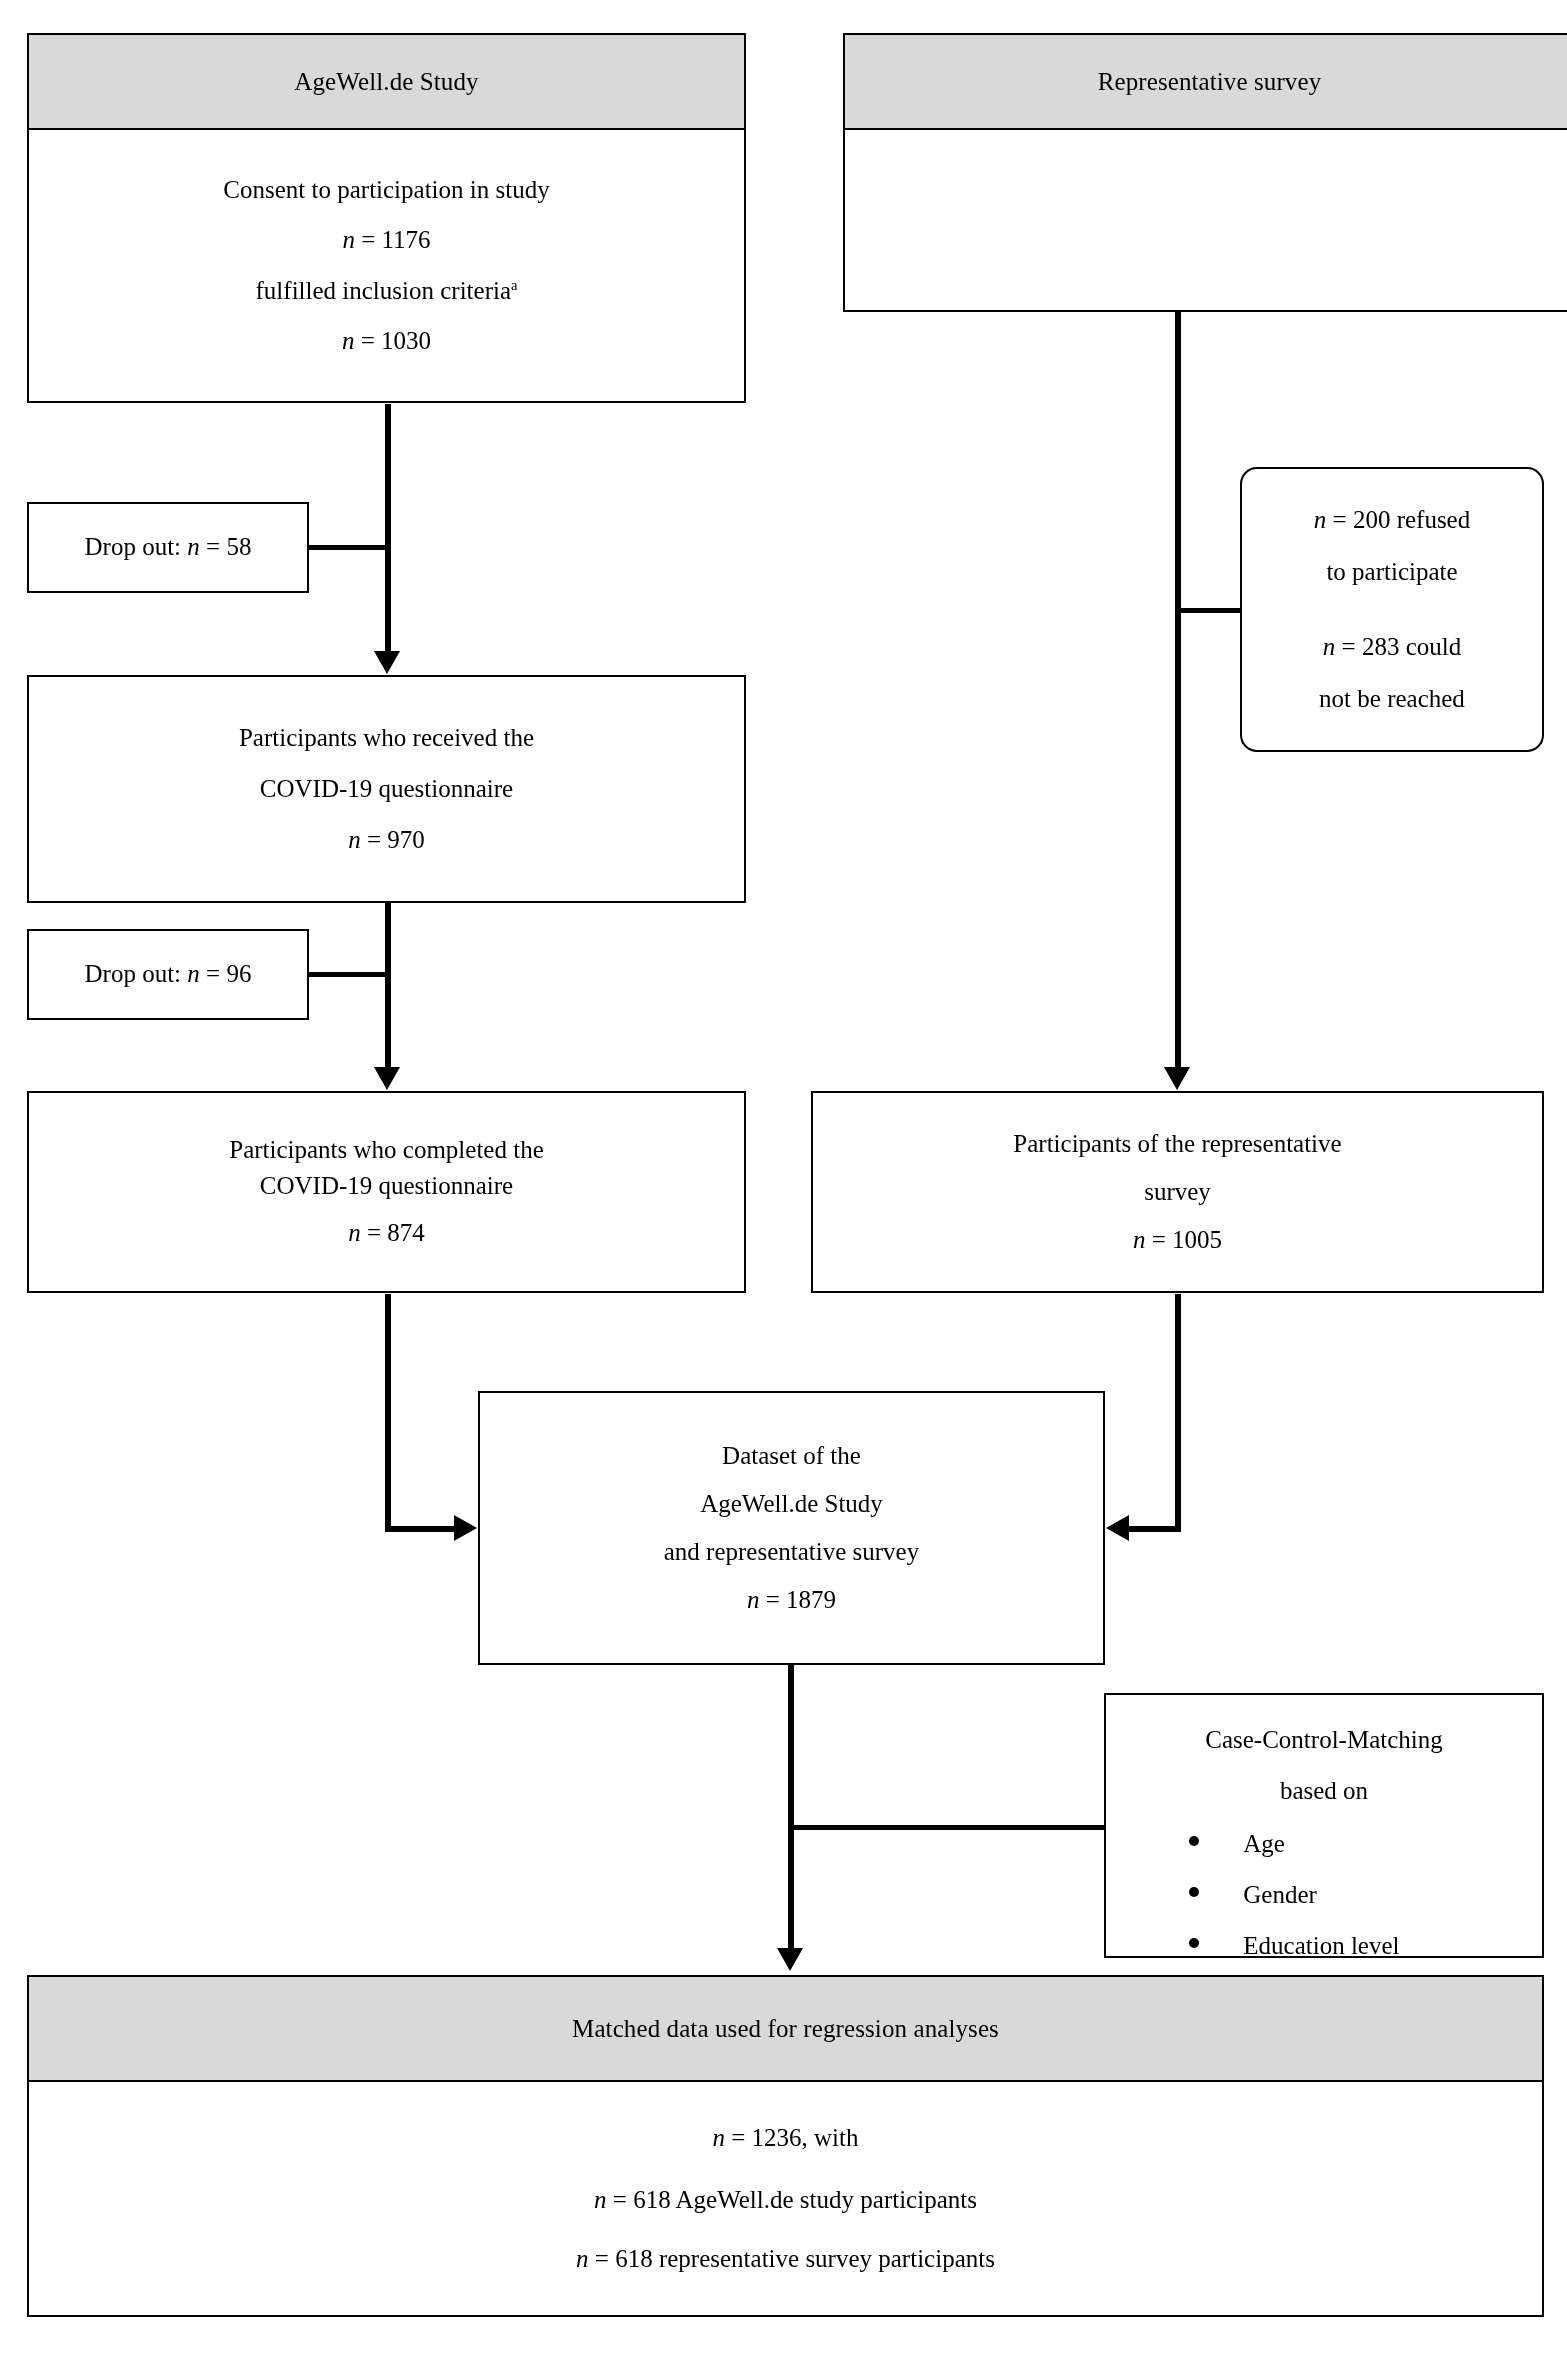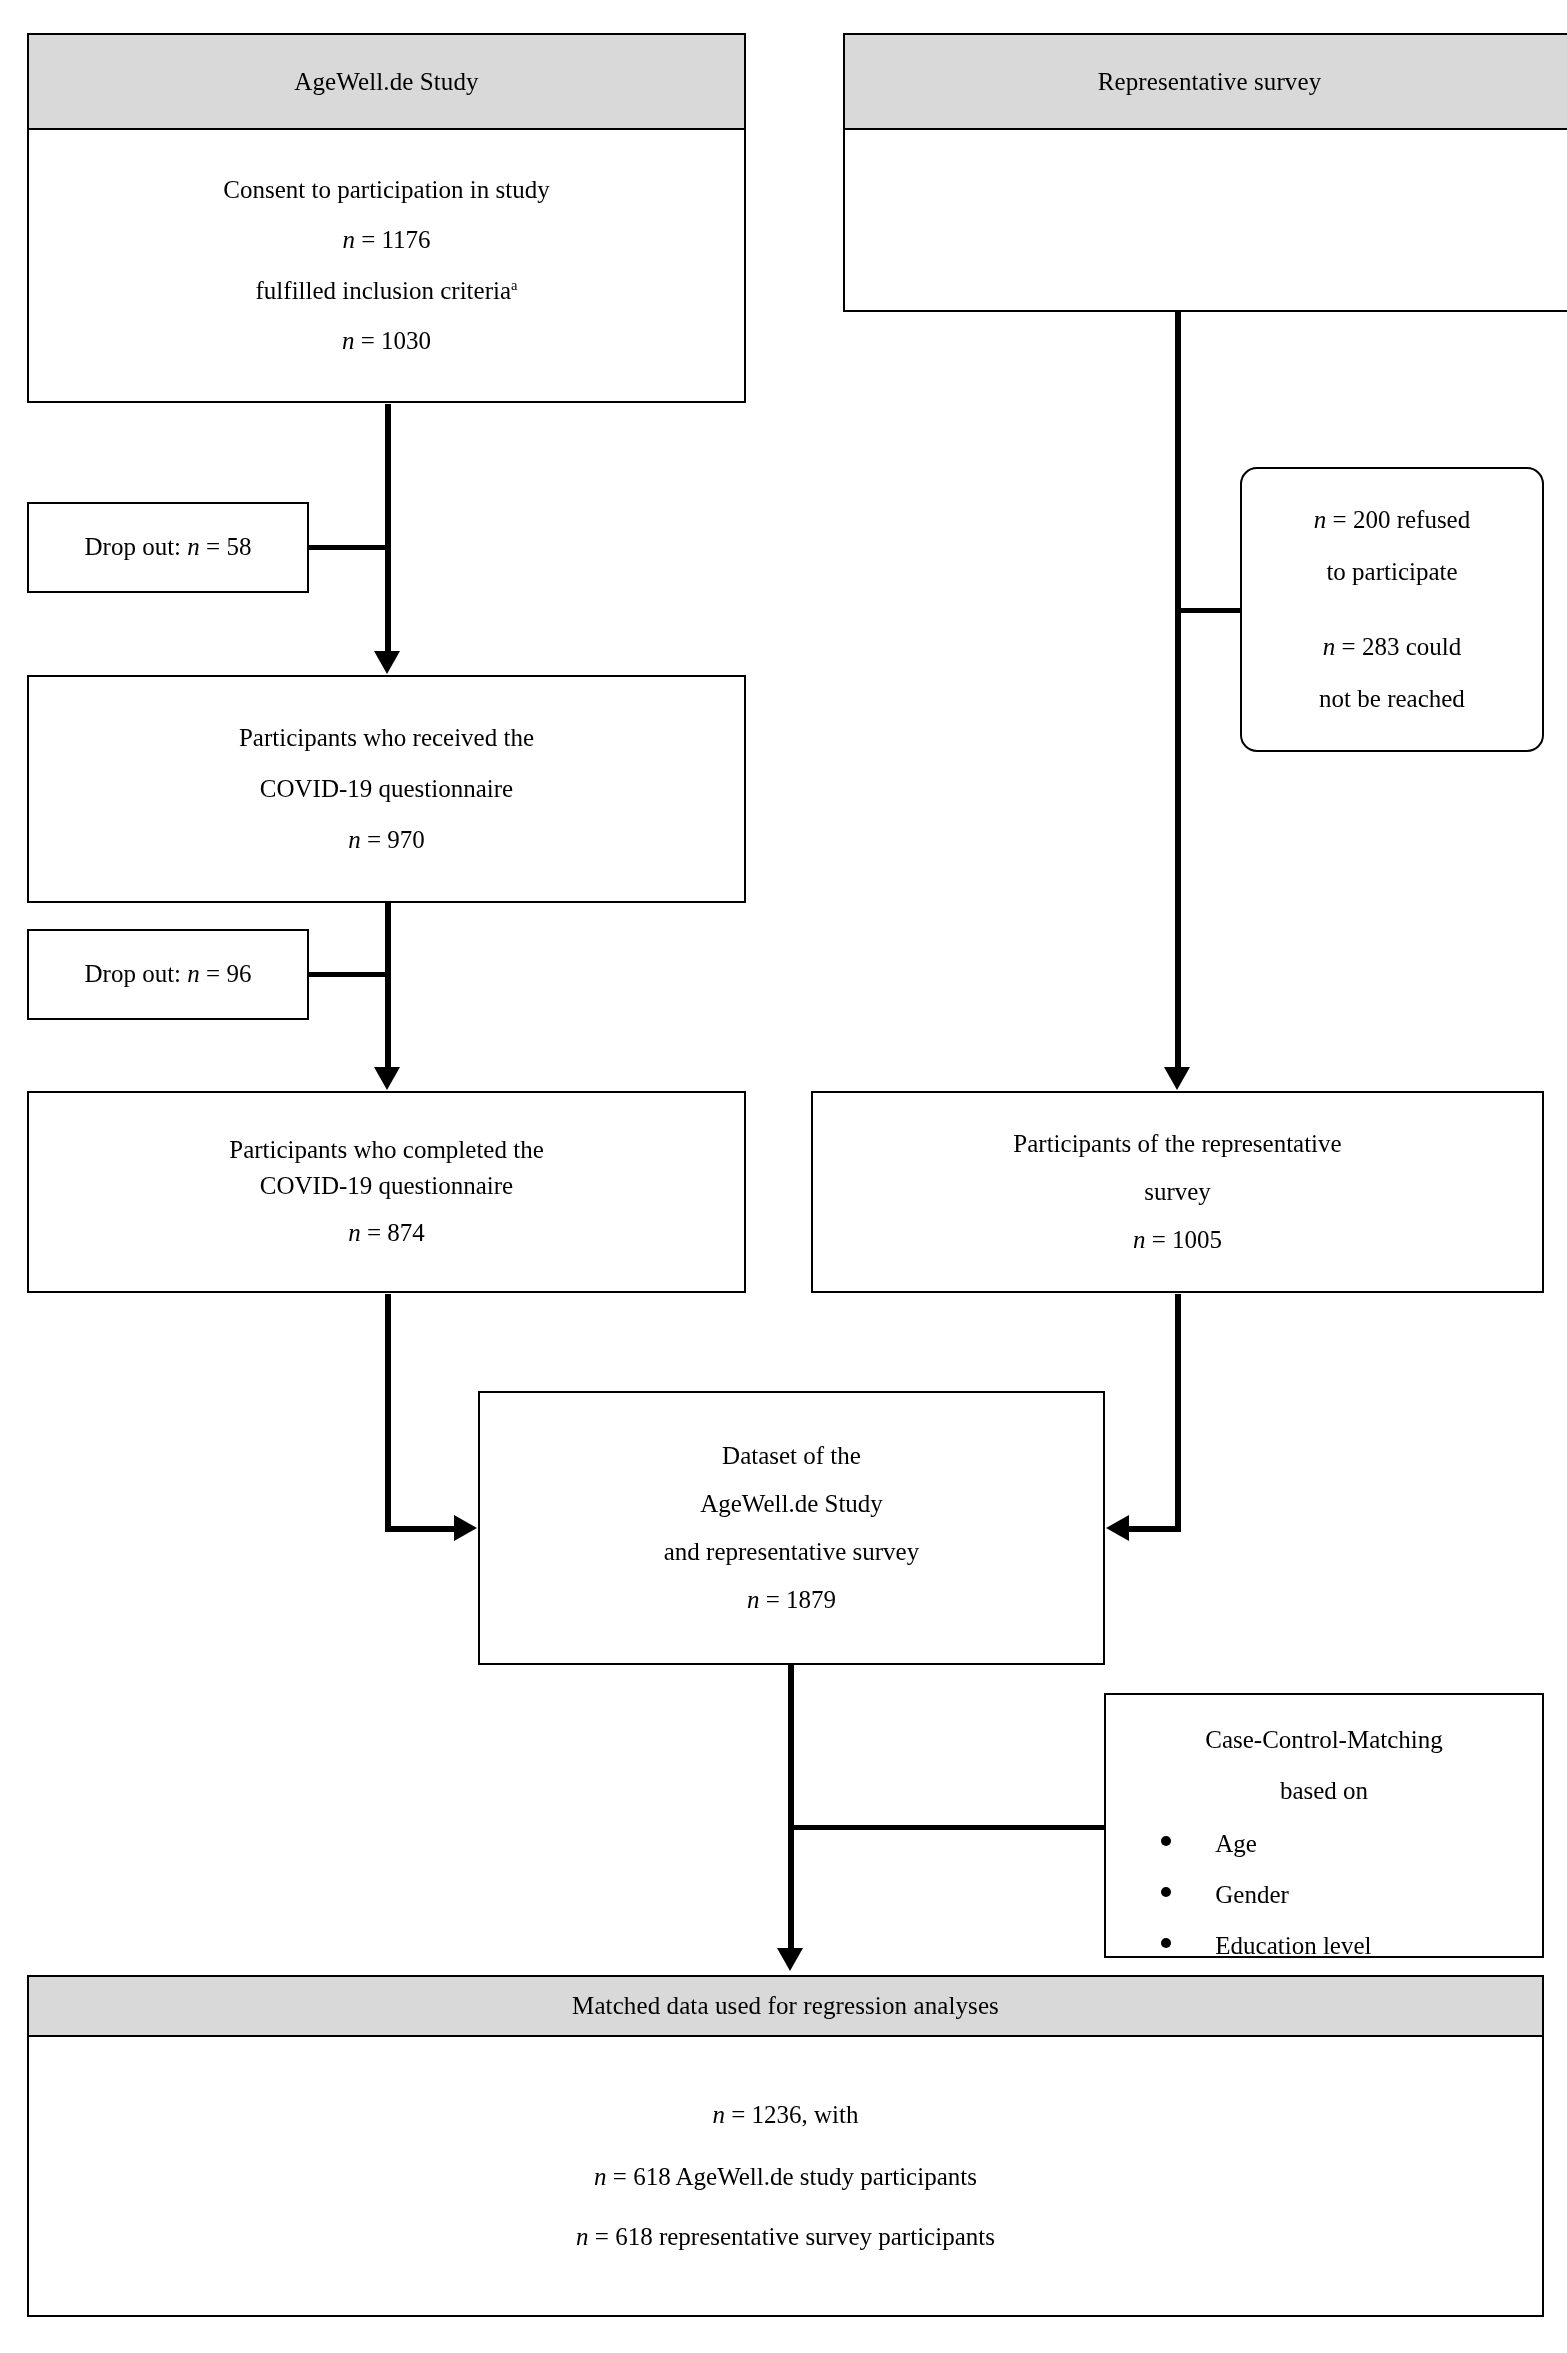--- a/index.html
+++ b/index.html
@@ -74,21 +74,21 @@
     list-style: none;
     margin: 0;
     padding: 0;
     width: 100%;
   }
   .bullets li {
     display: flex;
     align-items: baseline;
     font-size: 25px;
     line-height: 1.05;
-    padding-left: 55px;
+    padding-left: 83px;
   }
   .bullets li .bdot {
     display: inline-block;
     width: 10.3px; height: 10.3px;
     background: #000;
     border-radius: 50%;
     margin-right: 44px;
     flex: 0 0 auto;
     position: relative;
     top: -5.7px;
@@ -135,21 +135,21 @@
 
   #n-received     { left: 27px;   top: 675px; width: 719px; height: 228px; }
   #n-completed    { left: 27px;   top: 1091px; width: 719px; height: 202px; }
   #n-repparts     { left: 811px; top: 1091px; width: 733px; height: 202px; }
 
   #n-dataset      { left: 478px;  top: 1391px; width: 627px; height: 274px; }
 
   #n-matching     { left: 1104px; top: 1693px; width: 440px; height: 265px; }
 
   #n-matched      { left: 27px;   top: 1975px; width: 1517px; height: 342px; }
-  #n-matched .node-header { height: 60px; }
+  #n-matched .node-header { height: 105px; }
   #n-matched .node-body { justify-content: center; }
 </style>
 </head>
 <body>
 
 <div id="canvas">
 
   <div class="vline" style="left:385px; top:404px; width:5.7px; height:249px;"></div>
   <div class="arrow-down" style="left:374px; top:651px;"></div>
 

